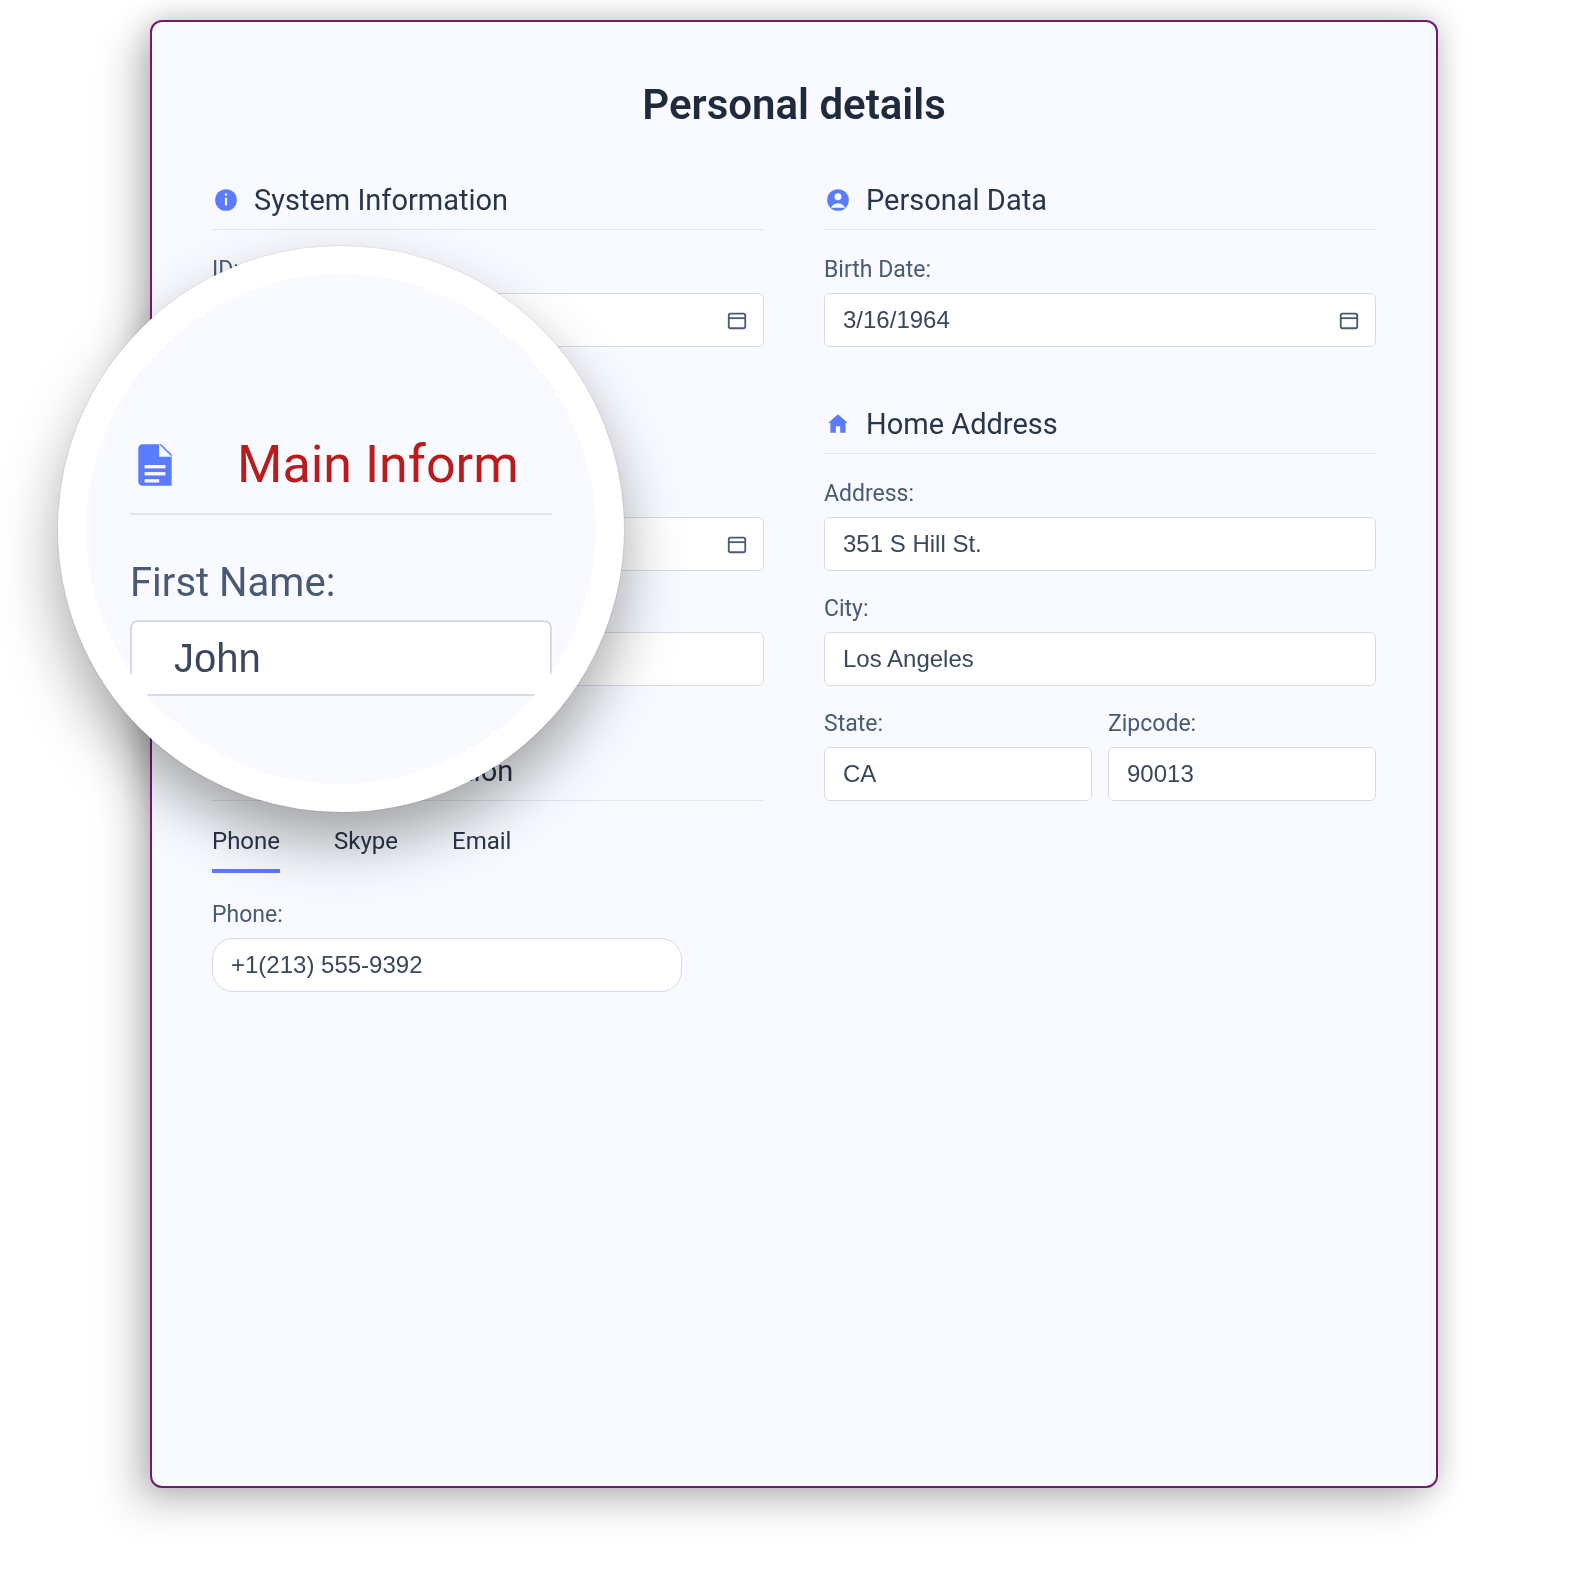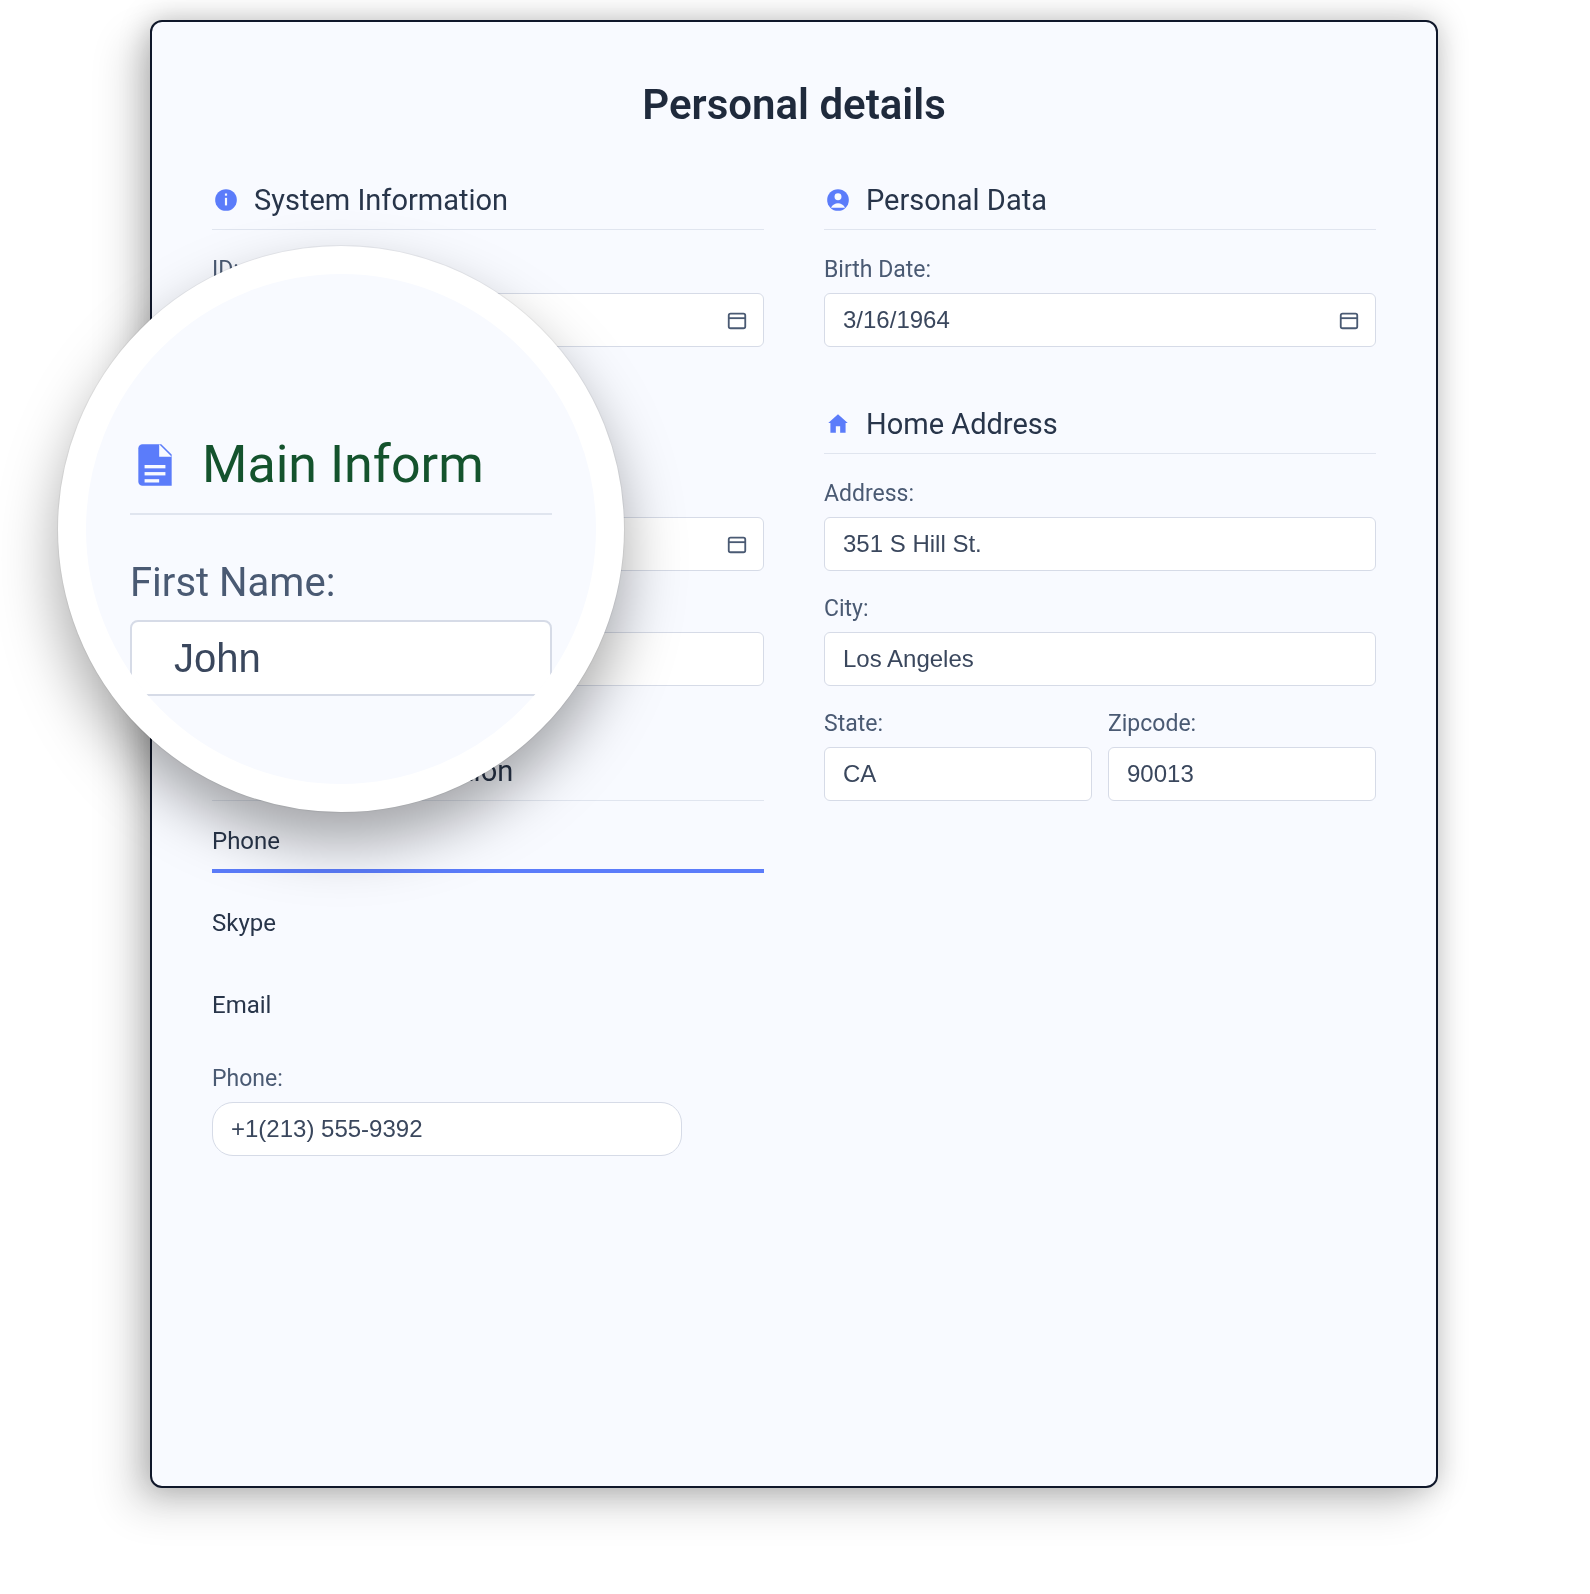--- a/index.html
+++ b/index.html
@@ -15,21 +15,21 @@
     width: 1590px;
     height: 1594px;
   }
   .card {
     position: absolute;
     left: 150px;
     top: 20px;
     width: 1288px;
     height: 1468px;
     background: #f8faff;
-    border: 2px solid #0f172a;
+    border: 2px solid #701a75;
     border-radius: 12px;
     box-shadow: 0 0 30px rgba(0,0,0,0.25), -20px 20px 40px rgba(0,0,0,0.15);
     padding: 58px 60px 0 60px;
   }
   .card-title {
     text-align: center;
     font-size: 42px;
     font-weight: 600;
     color: #1f2a3c;
     margin-bottom: 54px;
@@ -83,24 +83,23 @@
     position: absolute;
     right: 14px; top: 50%; transform: translateY(-50%);
     width: 26px; height: 26px;
     color: #4a5a73;
     display: inline-flex; align-items: center; justify-content: center;
   }
   .row-2 { display: flex; gap: 16px; }
   .row-2 > * { flex: 1; }
   .tabs {
     display: flex;
-    gap: 36px;
+    gap: 54px;
     margin-top: 18px;
     margin-bottom: 14px;
-    flex-direction: column;
   }
   .tab {
     font-size: 24px;
     color: #28354a;
     padding-bottom: 14px;
     border-bottom: 4px solid transparent;
     cursor: pointer;
   }
   .tab.active {
     border-bottom-color: #5b7cfa;
@@ -136,22 +135,23 @@
     border-bottom: 2px solid #e0e5ef;
     padding-bottom: 18px;
     padding-top: 160px;
   }
   .mag-section-header .icon {
     width: 50px; height: 50px; color: #5b7cfa;
     display: inline-flex; align-items: center; justify-content: center;
   }
   .mag-section-header .title {
     font-size: 52px;
-    color: #14532d;
+    color: #b91c1c;
     white-space: nowrap;
+    margin-left: 35px;
   }
   .mag-field-label {
     font-size: 40px;
     color: #4a5a73;
     margin-top: 44px;
     margin-bottom: 14px;
   }
   .mag-input {
     width: 100%;
     height: 76px;

